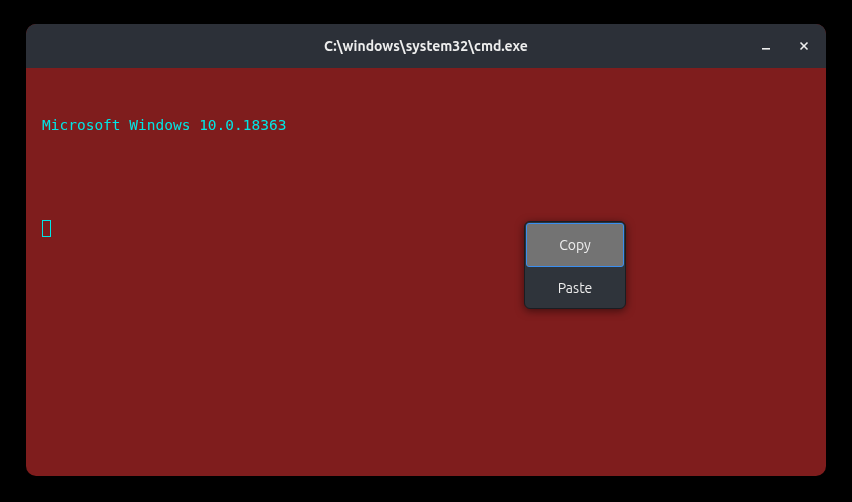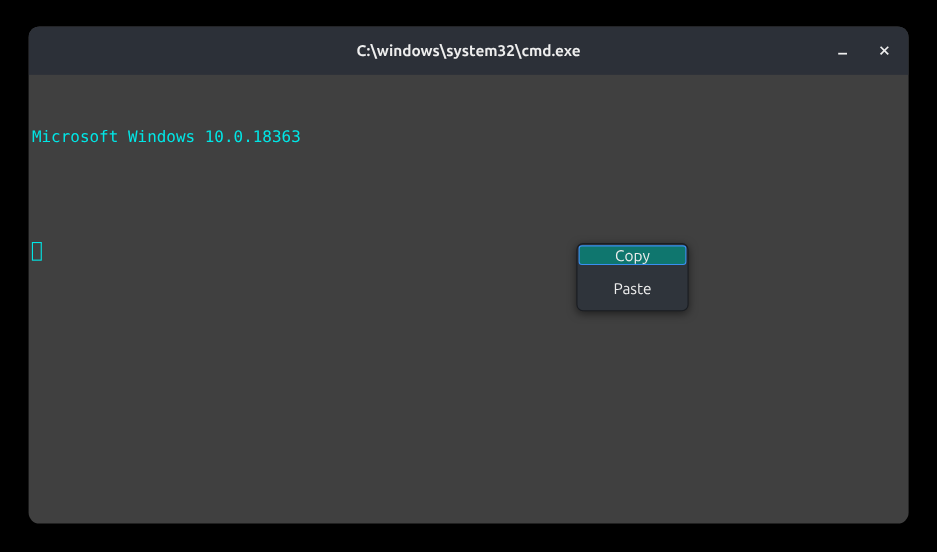--- a/index.html
+++ b/index.html
@@ -14,21 +14,21 @@
       font-family: "Segoe UI", "Ubuntu", "Cantarell", sans-serif;
       overflow: hidden;
       position: relative;
     }
     .window {
       position: absolute;
       left: 26px;
       top: 24px;
       width: 800px;
       height: 452px;
-      background: #404040;
+      background: #7f1d1d;
       border-radius: 10px;
       overflow: hidden;
       display: flex;
       flex-direction: column;
     }
     .titlebar {
       height: 44px;
       background: #2c3038;
       display: flex;
       align-items: center;
@@ -66,21 +66,21 @@
       flex: 1;
       padding: 5px 0 0 0;
       font-family: "DejaVu Sans Mono", "Consolas", "Courier New", monospace;
       font-size: 14.5px;
       line-height: 21px;
       color: #00e6e6;
       white-space: pre;
       position: relative;
     }
     .term-line {
-      padding-left: 3px;
+      padding-left: 16px;
     }
     .cursor-box {
       display: inline-block;
       width: 9px;
       height: 17px;
       border: 1px solid #00e6e6;
       vertical-align: text-bottom;
       margin-bottom: 1px;
     }
     .context-menu {
@@ -97,25 +97,25 @@
     .menu-item {
       height: 40px;
       display: flex;
       align-items: center;
       justify-content: center;
       color: #eeeeee;
       font-size: 14px;
       cursor: pointer;
     }
     .menu-item.highlighted {
-      background: #0f766e;
+      background: #737373;
       border: 1px solid #3a8ef0;
       margin: 1px;
       border-radius: 3px;
-      height: 18px;
+      height: 44px;
       text-align: center;
     }
   </style>
 </head>
 <body>
 
 <div class="window">
   <div class="titlebar">
     <div class="title">C:\windows\system32\cmd.exe</div>
     <div class="window-controls">

